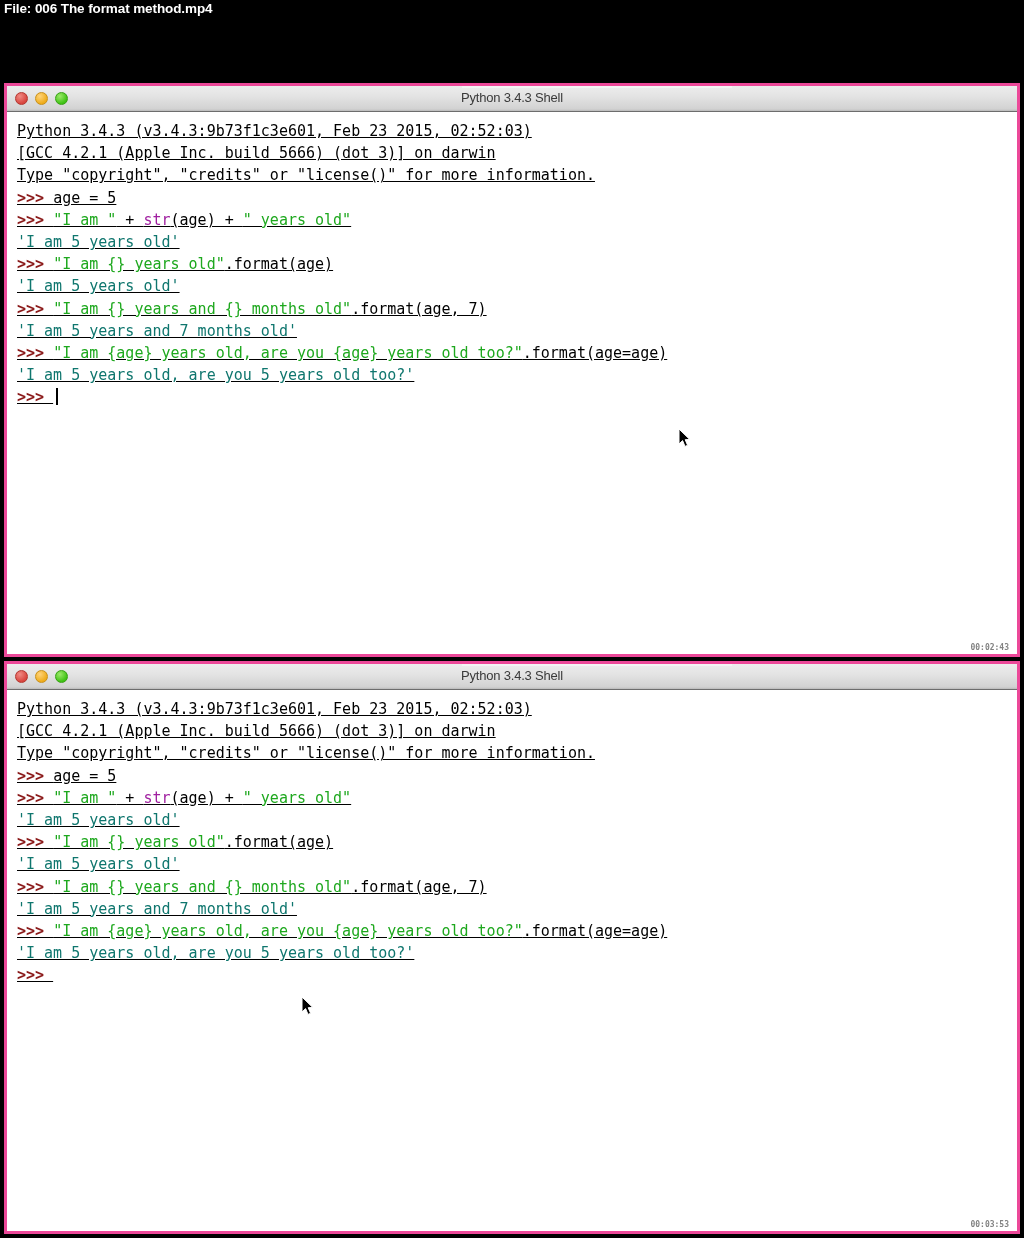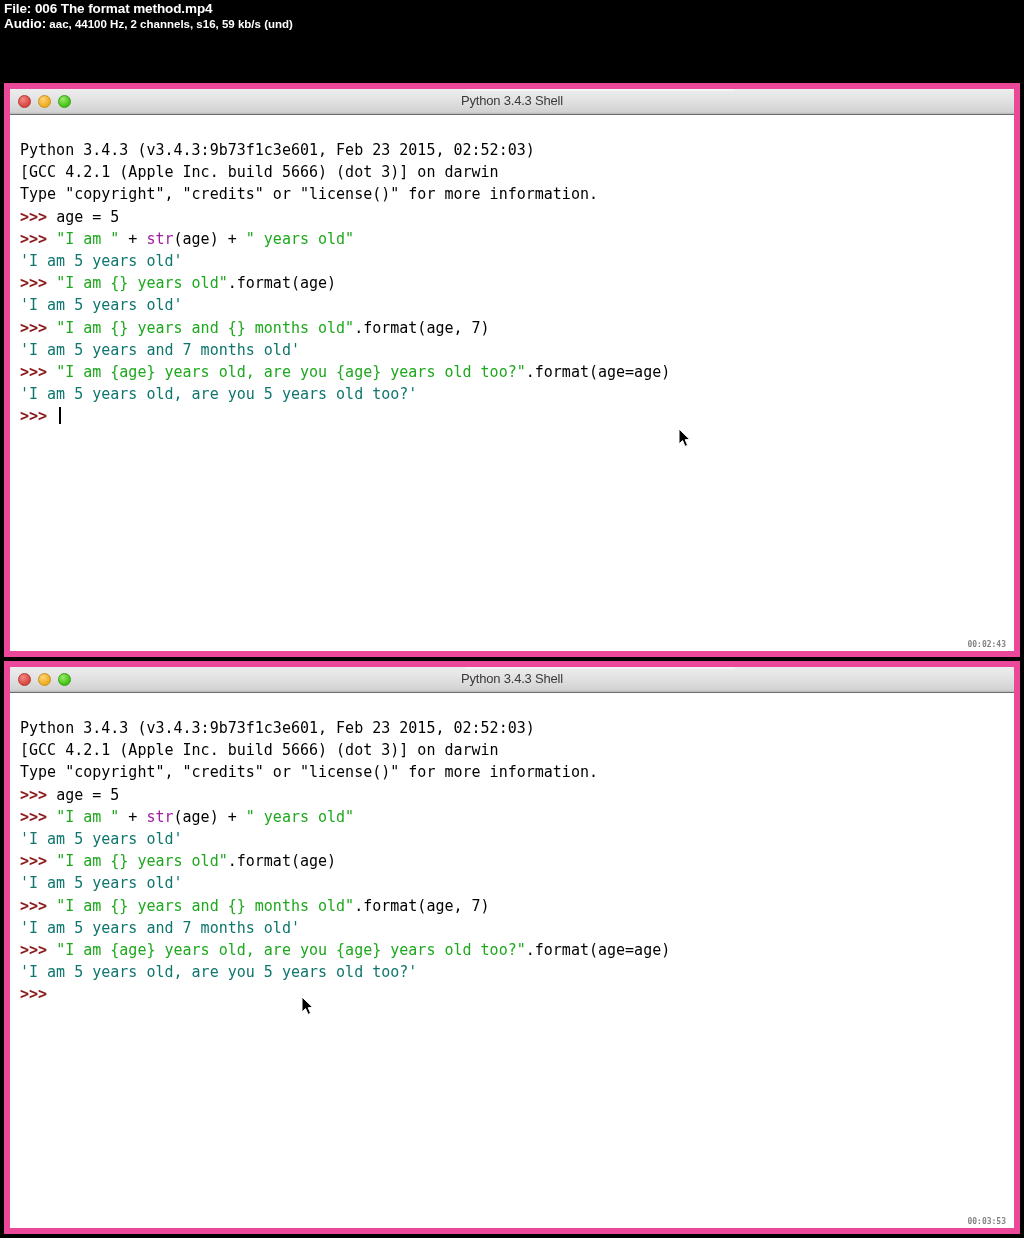--- a/index.html
+++ b/index.html
@@ -45,21 +45,21 @@
   .panel-1 { height: 578px; }
   .panel-2 { height: 577px; }
 
   .win {
     position: absolute;
     left: 4px;
     right: 4px;
     top: 0;
     bottom: 4px;
     background: #ffffff;
-    border: 6px solid #ec4899;
+    border: 3px solid #ec4899;
     box-sizing: border-box;
     overflow: hidden;
   }
 
   .titlebar {
     height: 26px;
     background: linear-gradient(to bottom, #ededed 0%, #e3e3e3 42%, #d2d2d2 92%, #b9b9b9 100%);
     border-bottom: 1px solid #6d6d6d;
     position: relative;
     box-sizing: border-box;
@@ -98,23 +98,24 @@
     font-size: 13px;
     color: #3a3a3a;
     letter-spacing: -0.2px;
   }
 
   .console {
     position: absolute;
     left: 0; right: 0;
     top: 26px; bottom: 0;
     background: #ffffff;
-    padding: 24px 0 0 10px;
+    padding: 8px 0 0 10px;
     box-sizing: border-box;
     overflow: hidden;
+    text-decoration: underline;
   }
   .cline {
     font-family: "DejaVu Sans Mono", monospace;
     font-size: 15px;
     line-height: 22.2px;
     white-space: pre;
     color: #000000;
     letter-spacing: 0px;
   }
   .t-plain  { color: #000000; }
@@ -151,21 +152,20 @@
     letter-spacing: 0px;
     opacity: 0.85;
     font-weight: bold;
   }
 </style>
 </head>
 <body>
 
 <div class="meta-header" id="meta-header">
     <div class="meta-line"><span>File:</span><span> 006 The format method.mp4</span></div>
-    <div class="meta-line"><span>Audio:</span><span class="sm"> aac, 44100 Hz, 2 channels, s16, 59 kb/s (und)</span></div>
   </div>
 
 <div class="panel panel-1">
   <div class="win">
     <div class="titlebar">
       <div class="notch"></div>
       <div class="traffic">
         <div class="dot dot-close"></div>
         <div class="dot dot-min"></div>
         <div class="dot dot-max"></div>

